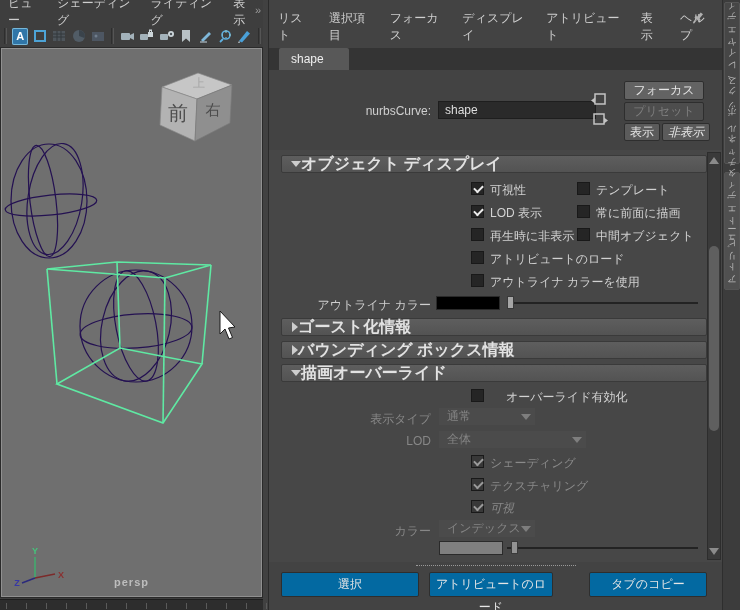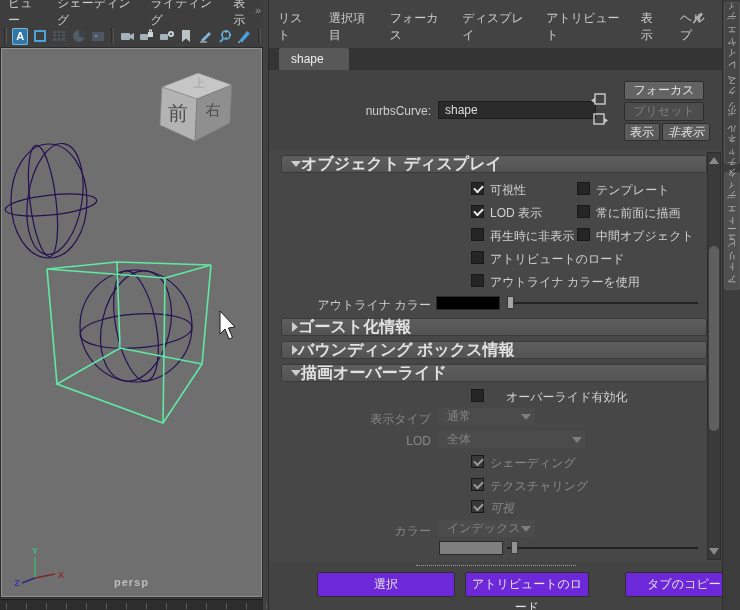--- a/index.html
+++ b/index.html
@@ -53,21 +53,21 @@
   .slider-track { position:absolute; height:2px; background:#232323; }
   .slider-handle { position:absolute; width:7px; height:13px; background:#a6a6a6; border:1px solid #3a3a3a; }
   .dd { position:absolute; height:17px; background:#4b4b4b; color:#848484; font-size:12px; line-height:16px; padding-left:8px; }
   .dd .arr { position:absolute; right:4px; top:6px; width:0; height:0; border-left:5px solid transparent; border-right:5px solid transparent; border-top:6px solid #7e7e7e; }
   .scrollbar { position:absolute; left:438px; top:152px; width:14px; height:408px; background:#3a3a3a; border:1px solid #2d2d2d; }
   .sb-arrow { position:absolute; left:1px; width:10px; height:0; border-left:5px solid transparent; border-right:5px solid transparent; }
   .sb-up { top:4px; border-bottom:7px solid #8b8b8b; }
   .sb-down { bottom:4px; border-top:7px solid #8b8b8b; }
   .sb-thumb { position:absolute; left:1px; width:10px; top:93px; height:185px; background:#5f5f5f; border-radius:5px; }
   .dotted-sep { position:absolute; top:565px; left:50%; transform:translateX(-50%); width:160px; border-bottom:1px dotted #999; }
-  .ae-bottom .btn { top:572px; height:25px; line-height:23px; background:#6d28d9;margin-left:36px; }
+  .ae-bottom .btn { top:572px; height:25px; line-height:23px; background:#0369a1; }
 
   
   .side-strip { position:absolute; left:722px; top:0; width:18px; height:610px; background:#3c3c3c; border-left:1px solid #2e2e2e; }
   .vtab { position:absolute; left:1px; width:16px; background:#464646; border:1px solid #555; border-radius:2px; display:flex; align-items:center; justify-content:center; }
   .vtab span { writing-mode:vertical-rl; transform:rotate(180deg); font-size:9px; color:#b8b8b8; white-space:nowrap; letter-spacing:1px; }
   .vtab.active { background:#505050; }
 </style>
 </head>
 <body>
 

